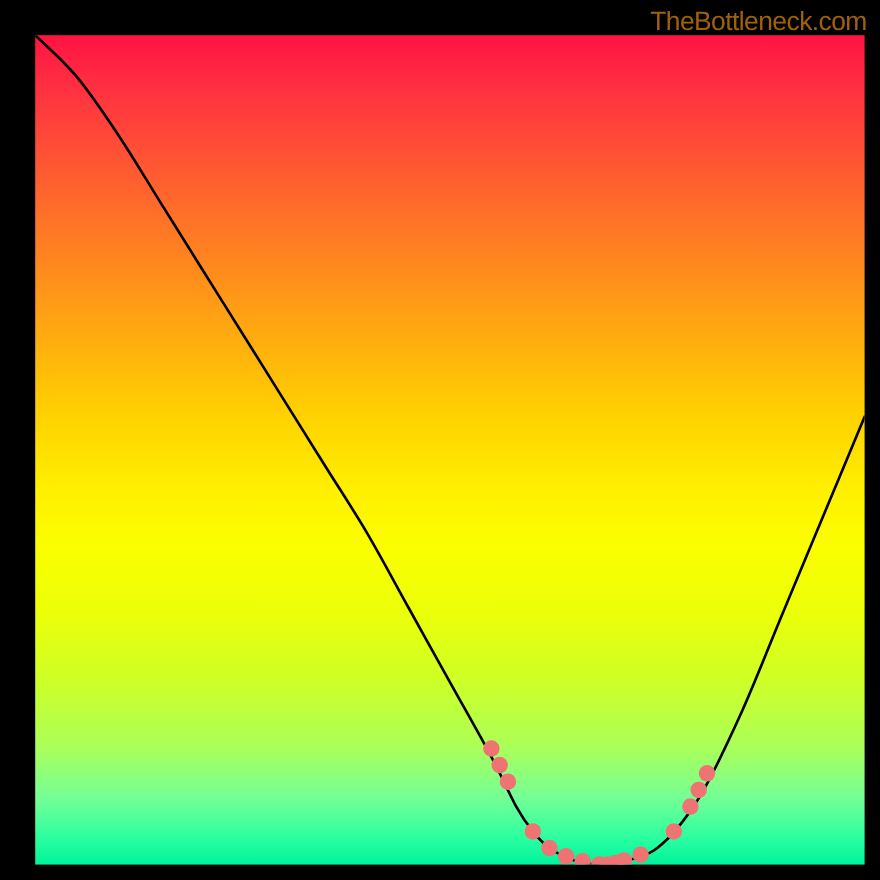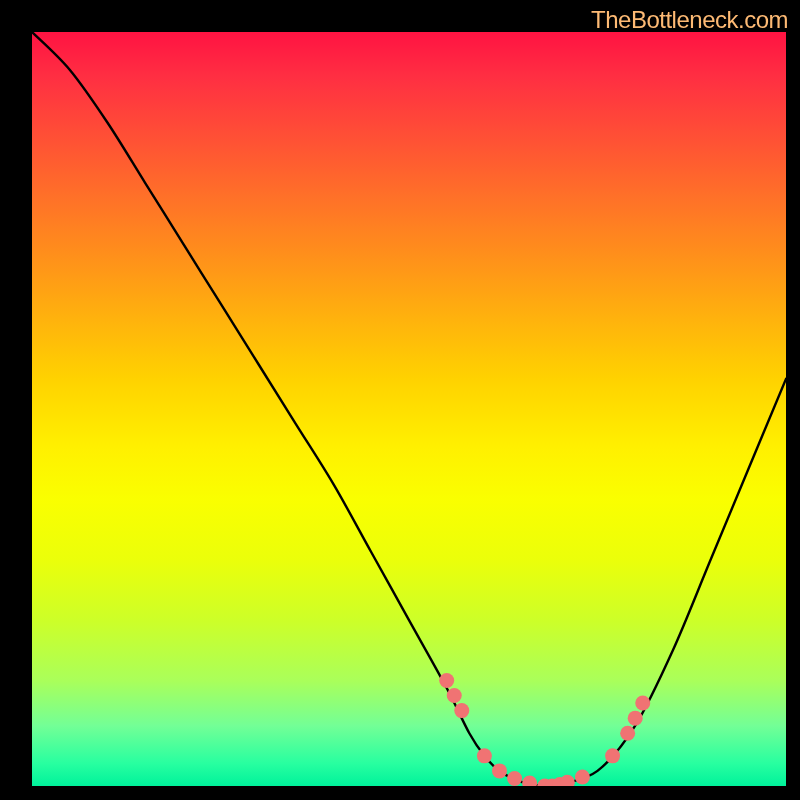--- a/index.html
+++ b/index.html
@@ -8,21 +8,21 @@
     height: 800px;
     background: #000;
     position: relative;
     font-family: Arial, sans-serif;
     overflow: hidden;
   }
   .watermark {
     position: absolute;
     top: 6px;
     right: 12px;
-    color: #fdba74;
+    color: #a16207;
     font-size: 24px;
     font-weight: 500;
     z-index: 10;
     letter-spacing: -0.5px;
   }
   .plot-area {
     position: absolute;
     left: 32px;
     top: 32px;
     width: 754px;

